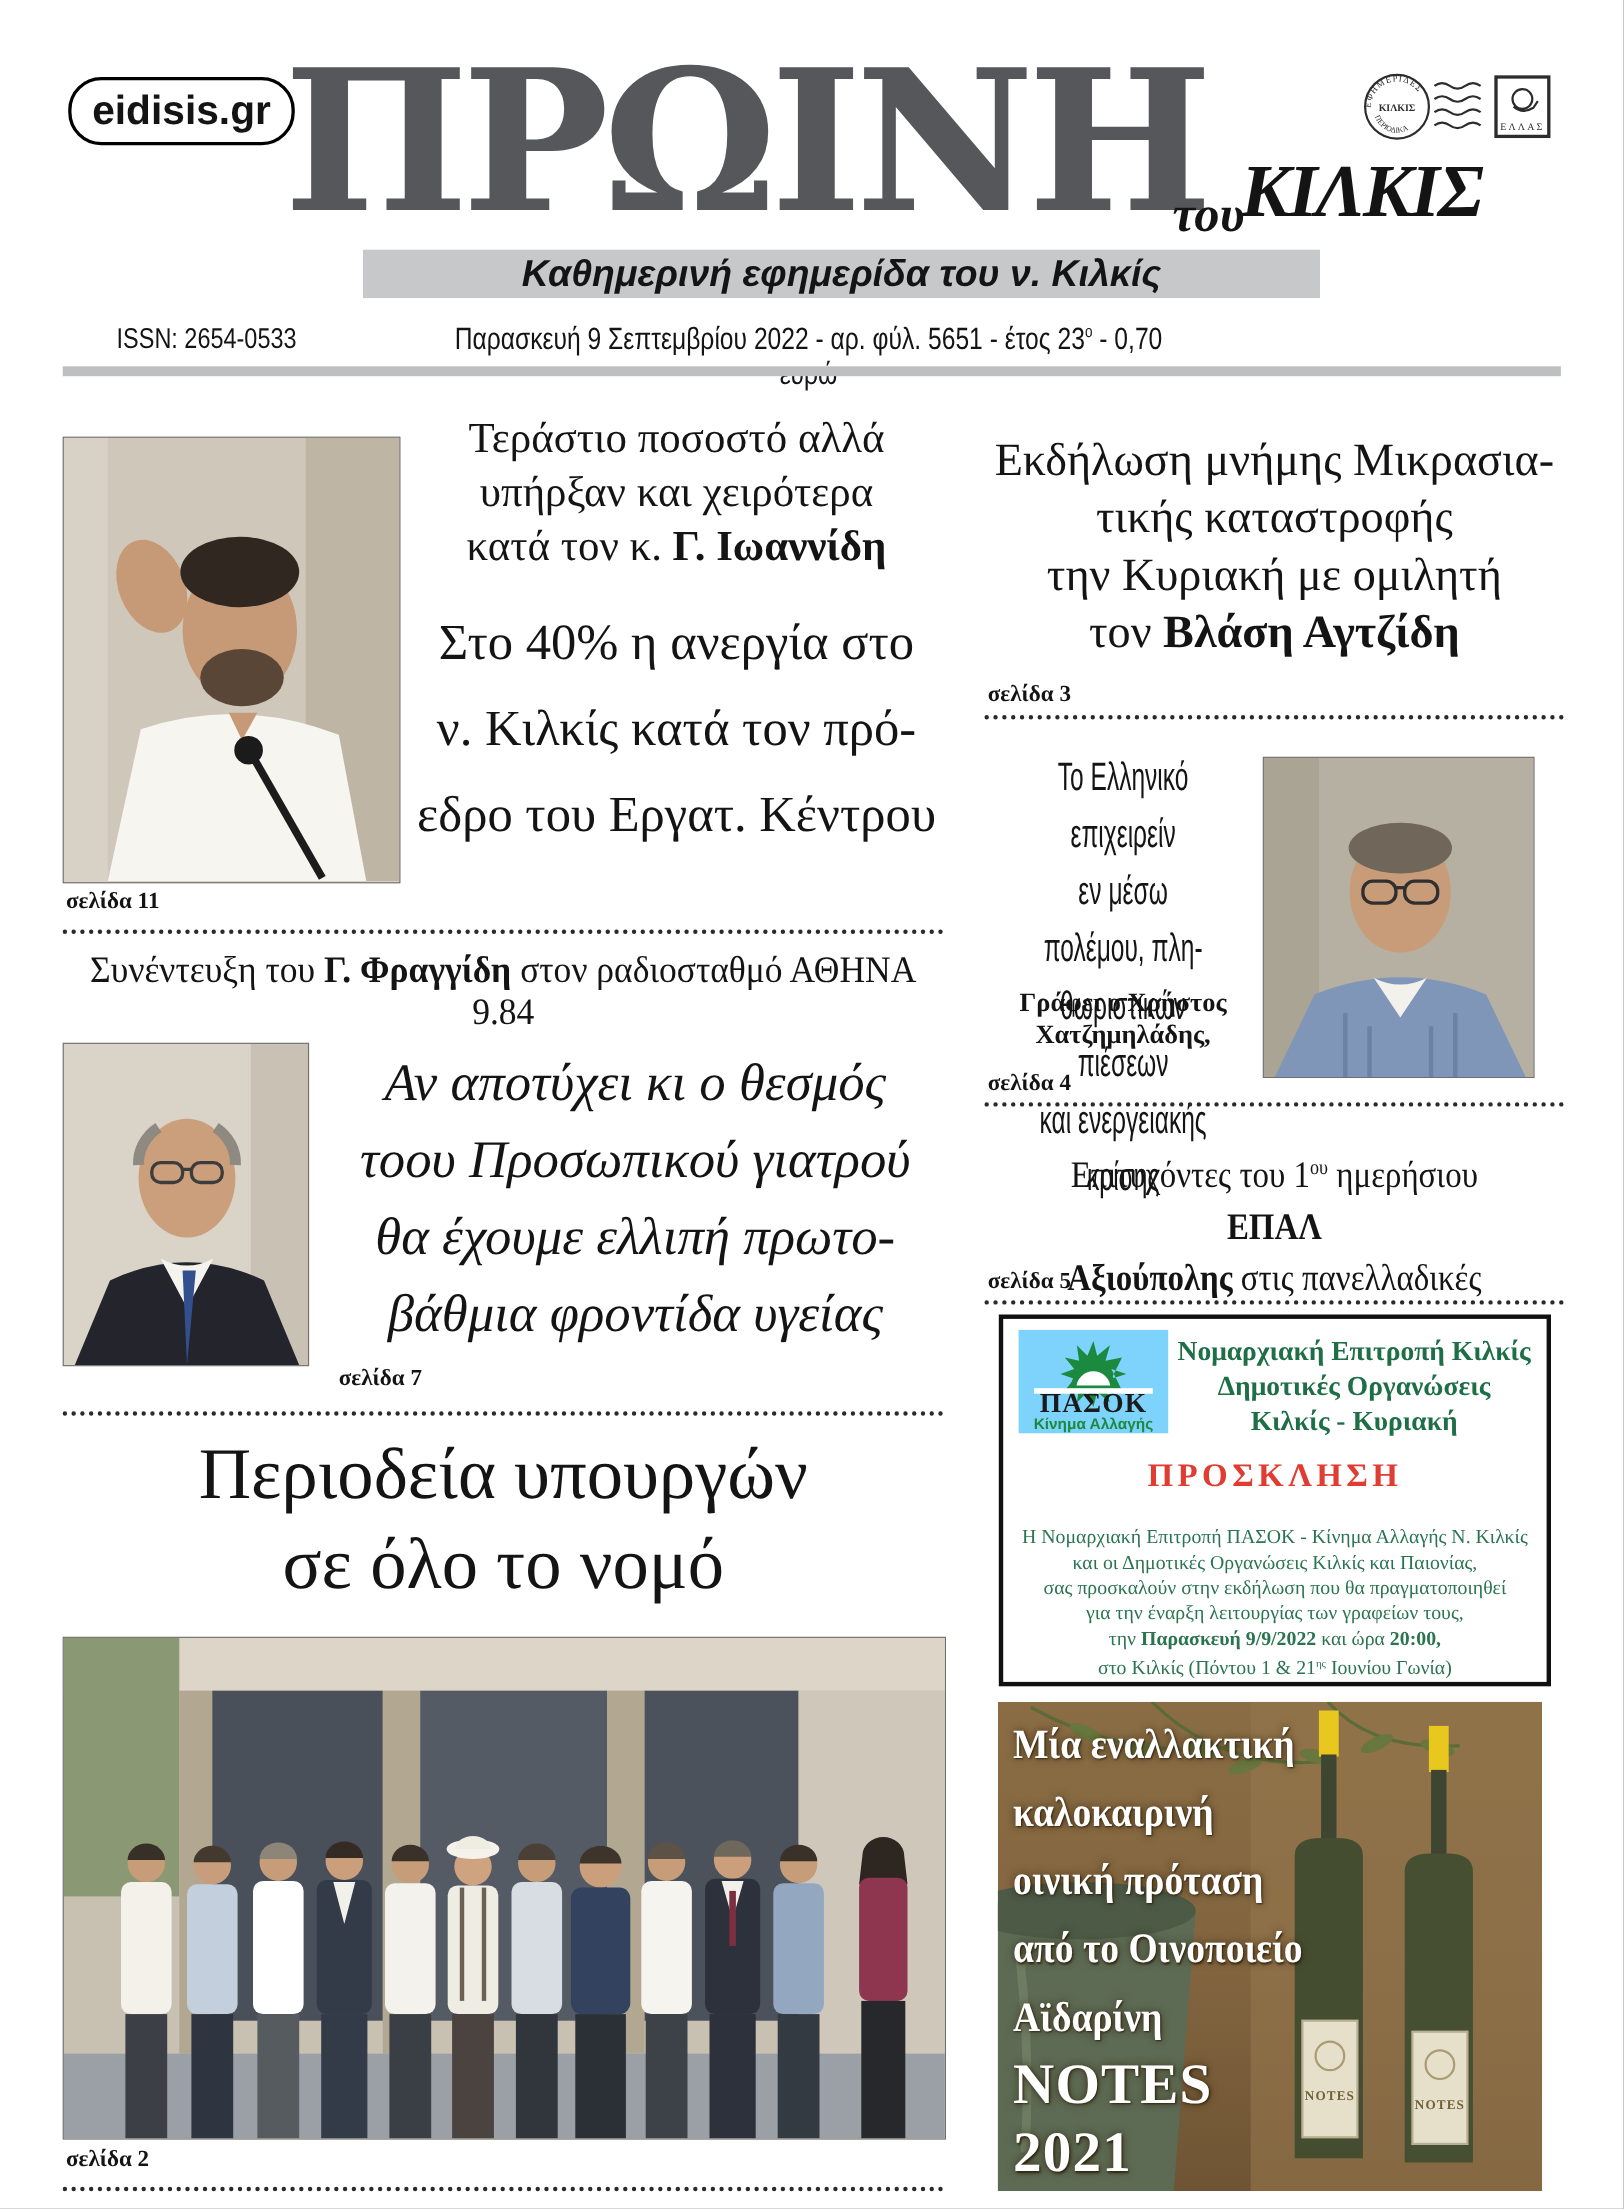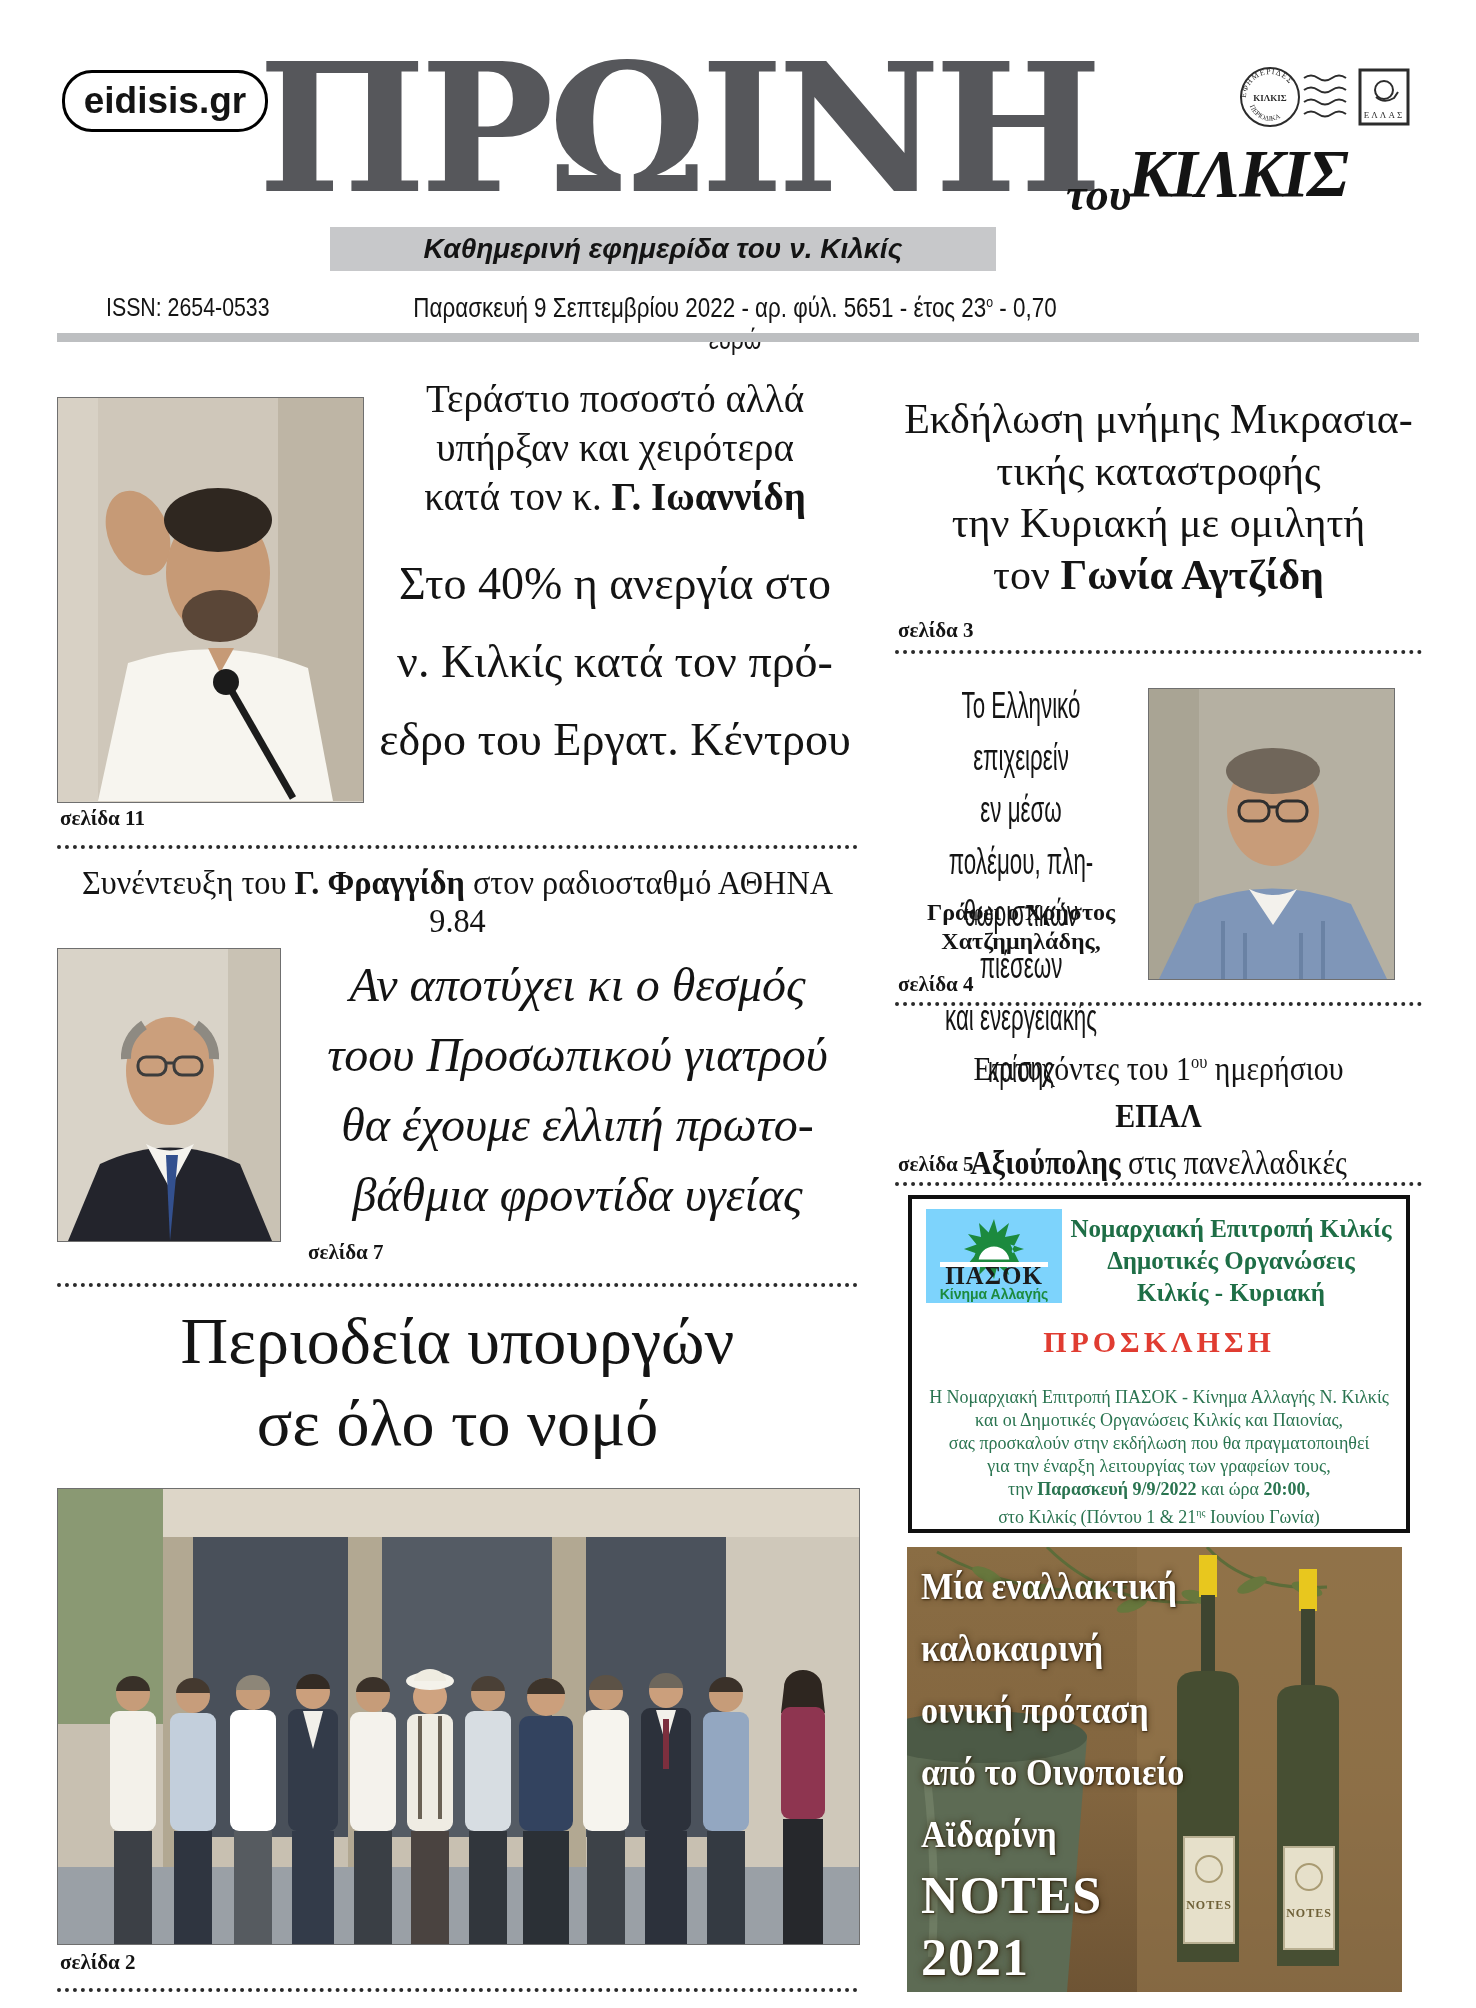--- a/index.html
+++ b/index.html
@@ -14,23 +14,23 @@
 
   
   .badge{left:62px;top:70px;width:200px;height:56px;border:3px solid #000;border-radius:30px;
          display:flex;align-items:center;justify-content:center;
          font-family:"Liberation Sans","DejaVu Sans",sans-serif;font-weight:bold;font-size:37px;}
   .mast-title{left:258px;top:40px;font-family:"DejaVu Serif","Liberation Serif",serif;
          font-weight:bold;font-size:178px;line-height:1;letter-spacing:-6px;color:#56575b;}
   .mast-gen{left:1066px;top:168px;font-style:italic;font-size:46px;font-weight:bold;}
   .mast-region{left:1128px;top:134px;font-style:italic;font-weight:bold;font-size:68px;letter-spacing:-2px;}
   .stamps{left:1238px;top:64px;width:176px;height:66px;}
-  .subbar{left:330px;top:227px;width:666px;height:44px;background:#c7c8ca;
+  .subbar{left:330px;top:227px;width:870px;height:44px;background:#c7c8ca;
           display:flex;align-items:center;justify-content:center;
-          font-style:italic;font-weight:bold;font-size:28px;
+          font-style:italic;font-weight:bold;font-size:34px;
           font-family:"Liberation Sans","DejaVu Sans",sans-serif;}
   .issn{left:106px;top:292px;font-family:Liberation Sans, sans-serif;font-size:26px;}
   .issn .cond{transform:scaleX(.82);transform-origin:left center;}
   .dateline{left:330px;top:292px;width:810px;text-align:center;
             font-family:"Liberation Sans","DejaVu Sans",sans-serif;font-size:28px;}
   .dateline .cond{transform:scaleX(.8);}
   .rule{left:57px;top:333px;width:1362px;height:9px;background:#bdbfc1;}
 
   
   .dots{border-top:4px dotted #2a2a2a;height:0;}
@@ -305,21 +305,21 @@
     </svg>
   </div>
 
   <div class="abs pg p2">σελίδα 2</div>
   <div class="abs dots dot-l3"></div>
 
   <div class="abs r1-head ctr">
     <div>Εκδήλωση μνήμης Μικρασια-</div>
     <div>τικής καταστροφής</div>
     <div>την Κυριακή με ομιλητή</div>
-    <div><span>τον </span><b>Γωνία Αγτζίδη</b></div>
+    <div><span>τον </span><b>Βλάση Αγτζίδη</b></div>
   </div>
 
   <div class="abs pg p3">σελίδα 3</div>
   <div class="abs dots dot-r1"></div>
 
   <div class="abs r2-text ctr">
     <div><span class="cond">Το Ελληνικό επιχειρείν</span></div>
     <div><span class="cond">εν μέσω πολέμου, πλη-</span></div>
     <div><span class="cond">θωριστικών πιέσεων</span></div>
     <div><span class="cond">και ενεργειακής κρίσης</span></div>

